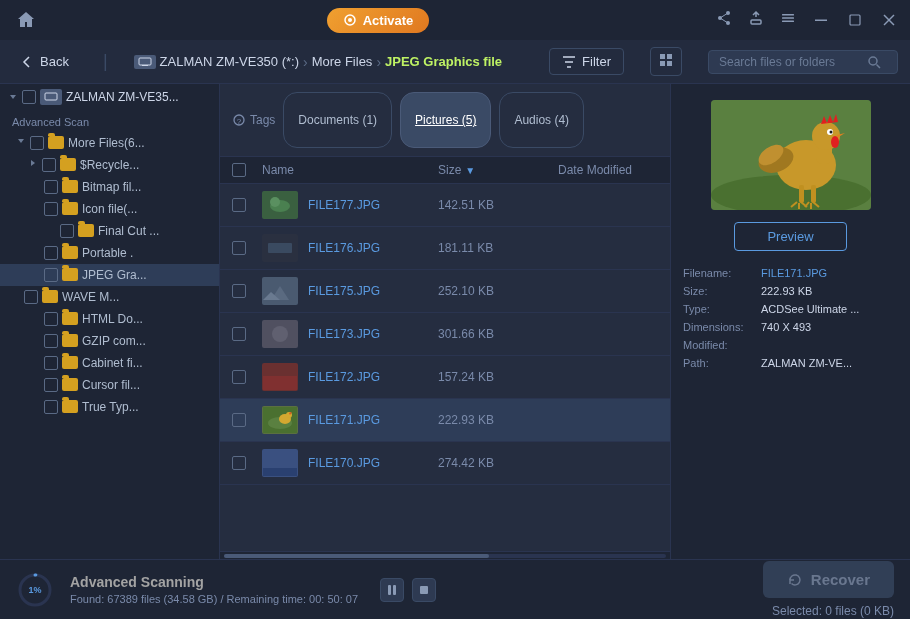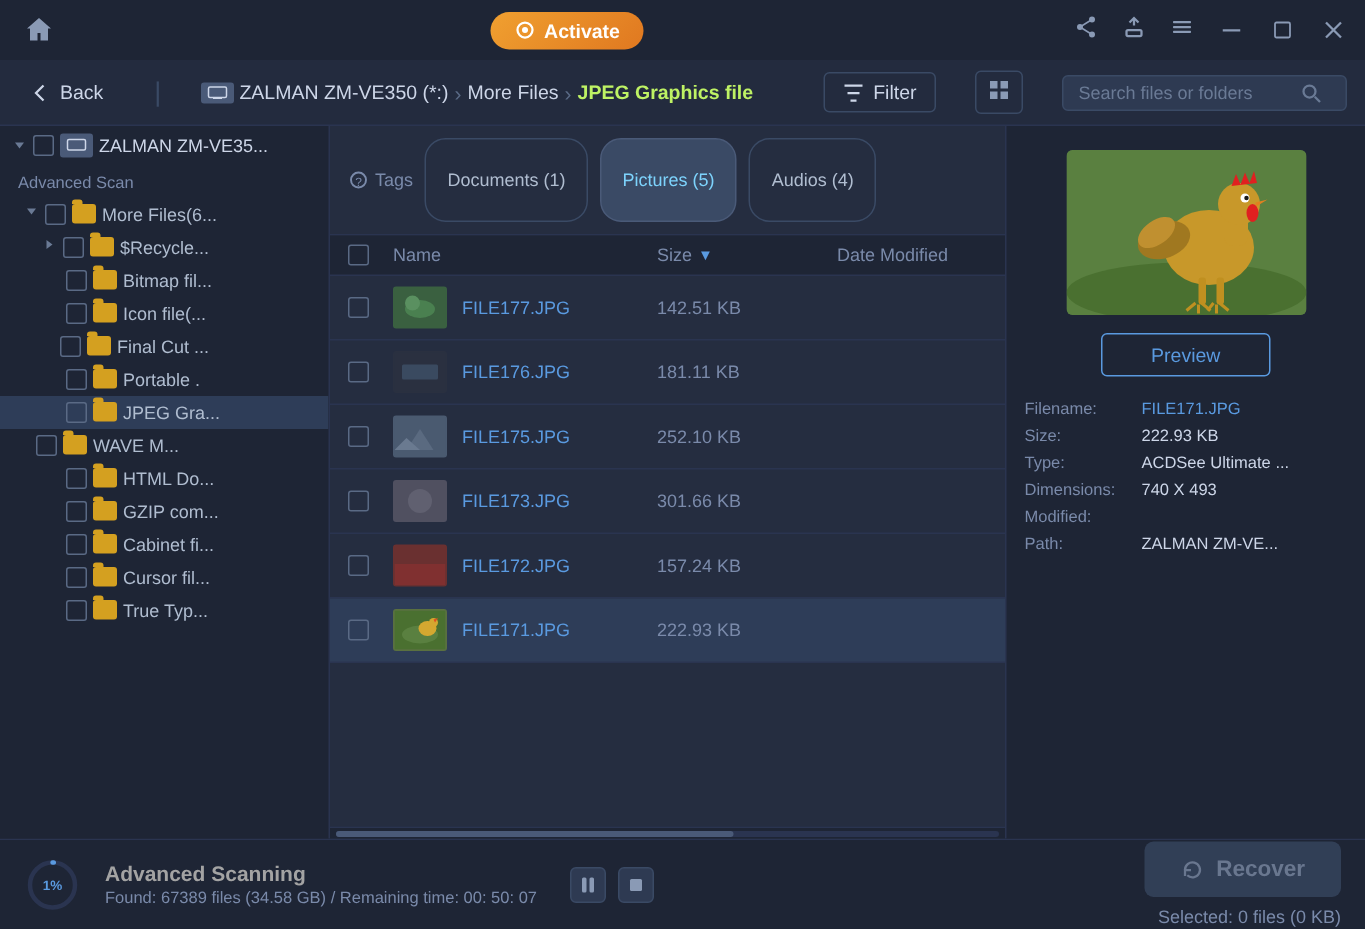--- a/index.html
+++ b/index.html
@@ -256,22 +256,23 @@
       padding: 20px 14px;
       border: 1px solid #3a4a65;
       border-radius: 14px;
       font-size: 12px;
       color: #b0bdd0;
       cursor: pointer;
       background: transparent;
     }
     .tag-tab.active {
       background: #3a4a65;
-      color: #7dd3fc;
+      color: #ffffff;
       border-color: #4a5a78;
+      text-decoration: underline;
     }
 
     
     .table-header {
       display: flex;
       align-items: center;
       padding: 6px 12px;
       background: #1e2535;
       border-bottom: 1px solid #2a3450;
       font-size: 12px;
@@ -621,21 +622,21 @@
       <div class="tree-checkbox"></div>
       <div class="folder-icon"></div>
       <span>Bitmap fil...</span>
     </div>
     <div class="tree-item" style="padding-left:28px;">
       <div style="width:12px"></div>
       <div class="tree-checkbox"></div>
       <div class="folder-icon"></div>
       <span>Icon file(...</span>
     </div>
-    <div class="tree-item" style="padding-left:24px;">
+    <div class="tree-item" style="padding-left:44px;">
       <div style="width:12px"></div>
       <div class="tree-checkbox"></div>
       <div class="folder-icon"></div>
       <span>Final Cut ...</span>
     </div>
     <div class="tree-item" style="padding-left:28px;">
       <div style="width:12px"></div>
       <div class="tree-checkbox"></div>
       <div class="folder-icon"></div>
       <span>Portable .</span>
@@ -803,20 +804,34 @@
             <ellipse cx="22" cy="12" rx="6" ry="5" fill="#d4a830"></ellipse>
             <circle cx="26" cy="8" r="3" fill="#d4a830"></circle>
             <polygon points="26,6 29,5 27,8" fill="#e05020"></polygon>
           </svg>
         </div>
         <div class="fr-name">FILE171.JPG</div>
         <div class="fr-size">222.93 KB</div>
         <div class="fr-date"></div>
       </div>
 
+      <div class="file-row">
+        <div class="fr-check">
+            <div class="tree-checkbox"></div>
+          </div>
+        <div class="fr-thumb thumb-blue" style="background:#3a5080;">
+          <svg width="34" height="26" viewBox="0 0 34 26">
+              <rect width="34" height="26" fill="#3a5080"></rect>
+              <rect x="0" y="18" width="34" height="8" fill="#2a4070"></rect>
+            </svg>
+        </div>
+        <div class="fr-name">FILE170.JPG</div>
+        <div class="fr-size">274.42 KB</div>
+        <div class="fr-date"></div>
+      </div>
     </div>
 
     <div class="hscroll-bar">
       <div class="hscroll-track">
         <div class="hscroll-thumb"></div>
       </div>
     </div>
   </div>
 
   <div class="preview-panel">

